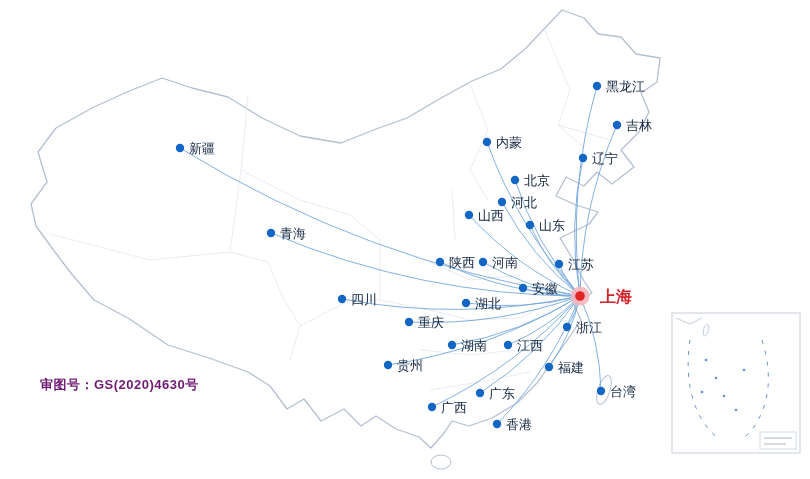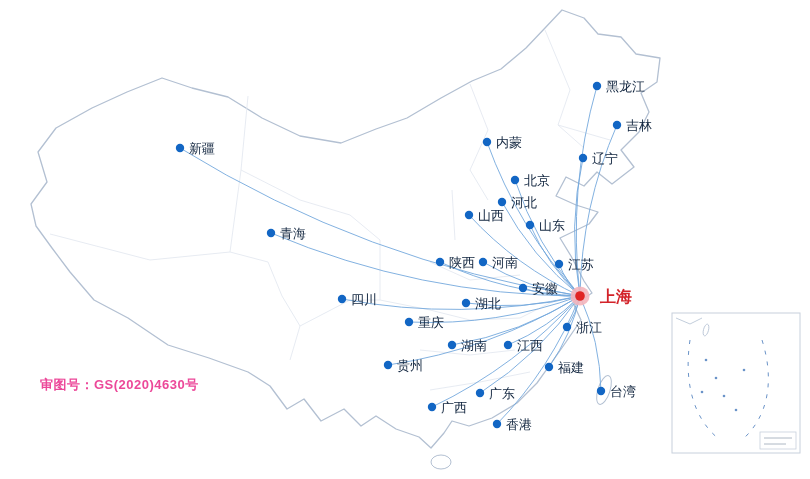--- a/index.html
+++ b/index.html
@@ -1,19 +1,19 @@
 <!DOCTYPE html>
 <html><head>
 <meta charset="utf-8">
 <style>
   html,body{margin:0;padding:0;background:#ffffff;}
   body{font-family:"Liberation Sans","DejaVu Sans",sans-serif;}
   .stage{position:relative;width:810px;height:479px;background:#ffffff;overflow:hidden;}
   .map-svg{position:absolute;left:0;top:0;}
-  .approval{position:absolute;left:40px;top:376px;font-size:13px;font-weight:600;color:#ec4899;letter-spacing:0.5px;}
+  .approval{position:absolute;left:40px;top:376px;font-size:13px;font-weight:600;color:#701a75;letter-spacing:0.5px;}
 </style>
 </head>
 <body>
 
 <div class="stage">
   <svg id="map-svg" class="map-svg" width="810" height="479" viewBox="0 0 810 479">
       <path d="M562,10 L584,18 L598,34 L621,37 L636,54 L660,58 L657,82 L641,93 L649,112 L639,132 L621,150 L634,167 L612,184 L597,172 L584,186 L566,177 L556,196 L576,205 L598,212 L589,224 L560,238 L571,256 L584,281 L592,293 L574,305 L581,320 L566,342 L552,362 L537,383 L517,403 L492,418 L469,426 L452,421 L444,433 L431,448 L419,437 L396,429 L376,416 L361,426 L344,409 L321,421 L304,399 L287,409 L270,386 L248,372 L209,358 L168,345 L128,318 L94,300 L70,272 L52,248 L36,226 L31,204 L47,182 L38,152 L56,128 L92,108 L127,92 L162,78 L192,88 L228,97 L262,118 L300,136 L341,143 L376,129 L407,118 L441,98 L472,81 L501,69 L526,48 L545,28 Z" fill="#ffffff" stroke="#b3c0d2" stroke-width="1.3" stroke-linejoin="round"></path>
       <path d="M248,96 L241,170 L230,252" fill="none" stroke="#e4e9f1" stroke-width="0.9"></path>
       <path d="M230,252 L150,260 L50,234" fill="none" stroke="#e4e9f1" stroke-width="0.9"></path>
       <path d="M230,252 L268,262 L282,296 L300,326 L290,360" fill="none" stroke="#e4e9f1" stroke-width="0.9"></path>

